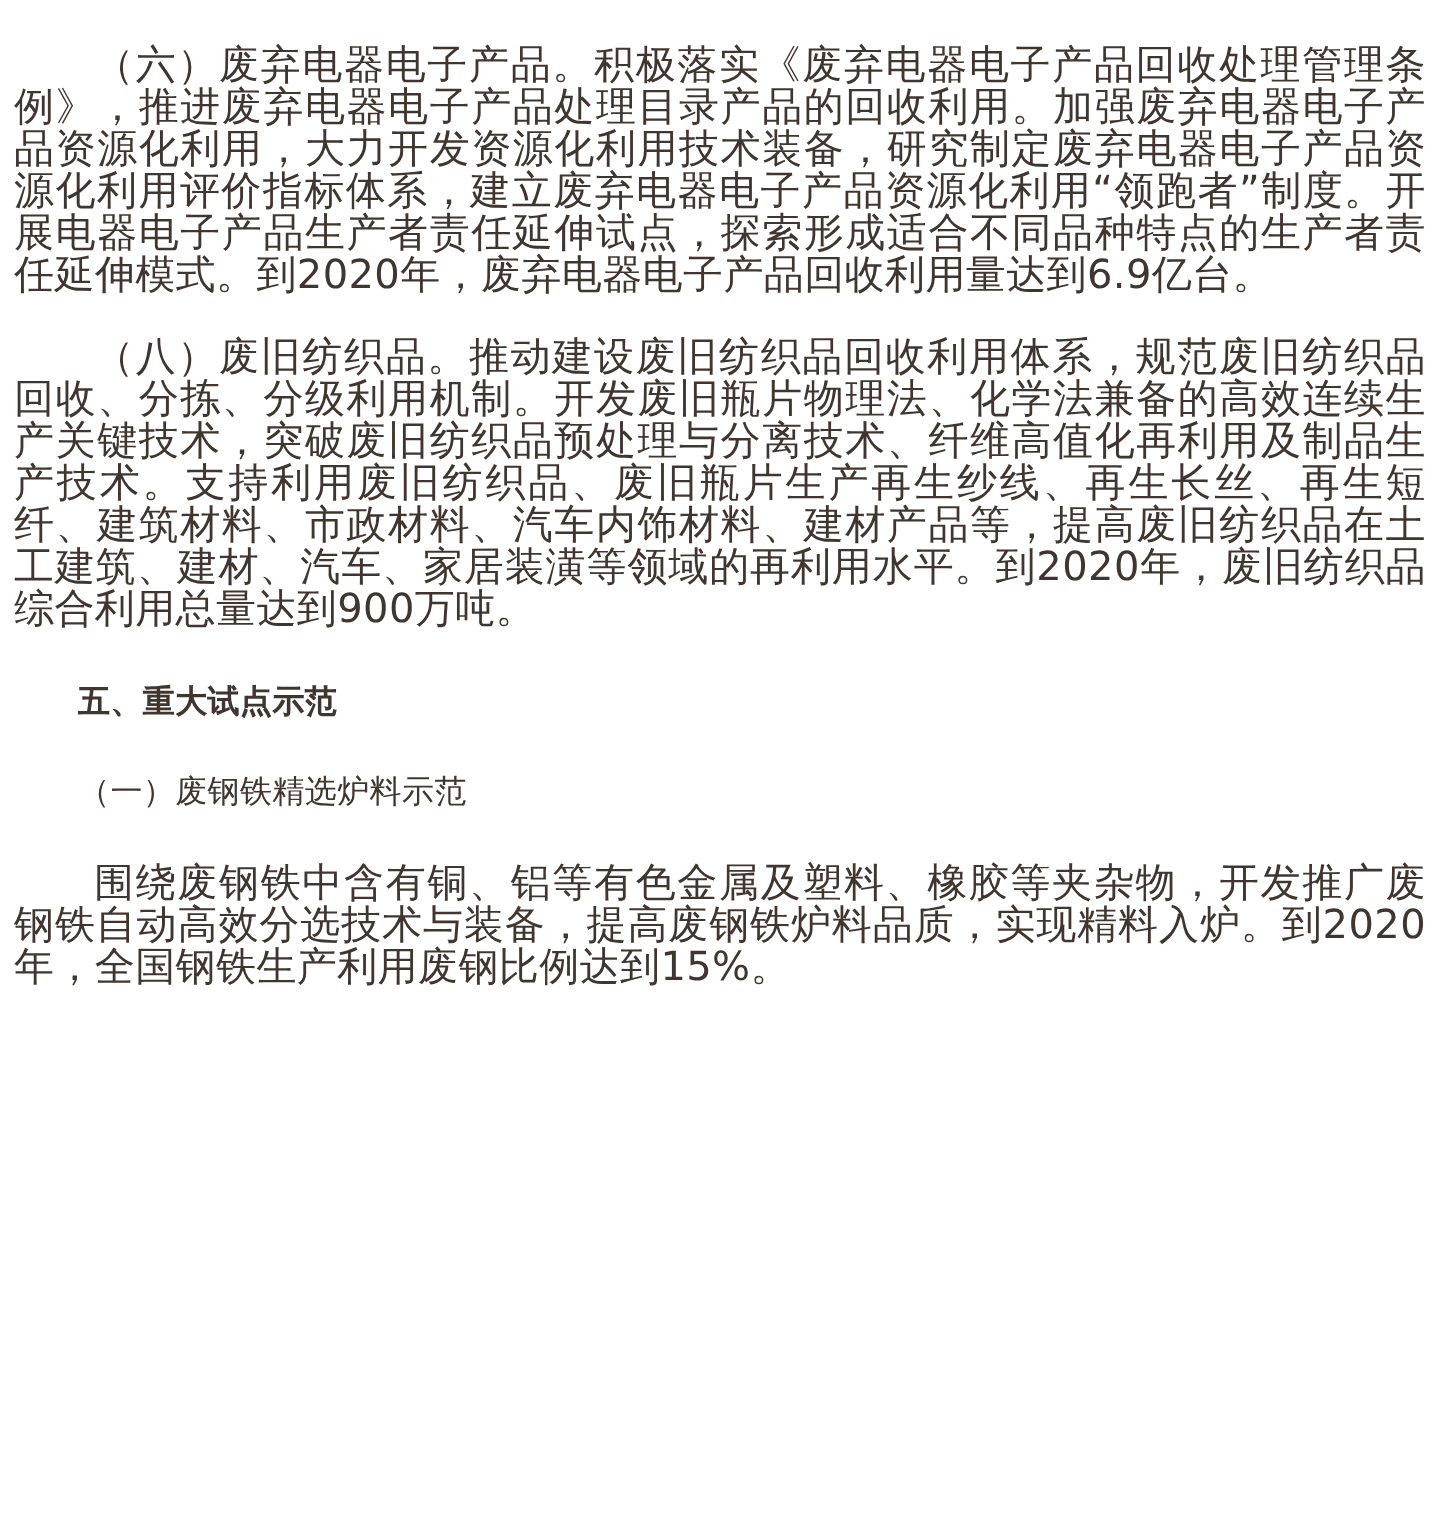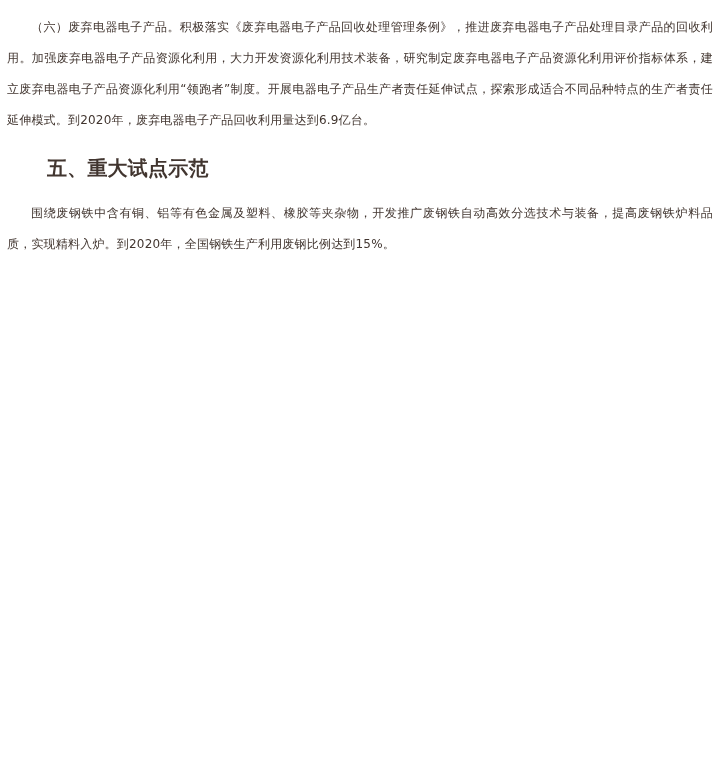--- a/index.html
+++ b/index.html
@@ -11,30 +11,30 @@
     width: 720px;
     min-height: 763px;
     box-sizing: border-box;
     background: #ffffff;
     padding: 2px 7px 10px 7px;
     font-family: "DejaVu Sans", sans-serif;
     color: #41352f;
     overflow: hidden;
   }
   .para {
-    font-size: 12px;
-    line-height: 31px;
-    margin: 10px 0;
+    font-size: 20px;
+    line-height: 21px;
+    margin: 20px 0;
     text-indent: 2em;
     text-align: justify;
     font-weight: normal;
     letter-spacing: 0.2px;
   }
   .heading {
-    font-size: 20px;
+    font-size: 16px;
     line-height: 31px;
     margin: 17px 0 14px 0;
     text-indent: 2em;
     font-weight: bold;
     letter-spacing: 0.2px;
   }
   .subheading {
     font-size: 16px;
     line-height: 31px;
     margin: 14px 0;
@@ -43,19 +43,21 @@
     letter-spacing: 0.2px;
   }
 </style>
 </head>
 <body>
 
 <div class="page">
   <p class="para">（六）废弃电器电子产品。积极落实《废弃电器电子产品回收处理管理条例》，推进废弃电器电子产品处理目录产品的回收利用。加强废弃电器电子产品资源化利用，大力开发资源化利用技术装备，研究制定废弃电器电子产品资源化利用评价指标体系，建立废弃电器电子产品资源化利用“领跑者”制度。开展电器电子产品生产者责任延伸试点，探索形成适合不同品种特点的生产者责任延伸模式。到2020年，废弃电器电子产品回收利用量达到6.9亿台。</p>
 
 
+  <p class="para">（八）废旧纺织品。推动建设废旧纺织品回收利用体系，规范废旧纺织品回收、分拣、分级利用机制。开发废旧瓶片物理法、化学法兼备的高效连续生产关键技术，突破废旧纺织品预处理与分离技术、纤维高值化再利用及制品生产技术。支持利用废旧纺织品、废旧瓶片生产再生纱线、再生长丝、再生短纤、建筑材料、市政材料、汽车内饰材料、建材产品等，提高废旧纺织品在土工建筑、建材、汽车、家居装潢等领域的再利用水平。到2020年，废旧纺织品综合利用总量达到900万吨。</p>
 
   <h3 class="heading">五、重大试点示范</h3>
 
+  <p class="subheading">（一）废钢铁精选炉料示范</p>
 
   <p class="para">围绕废钢铁中含有铜、铝等有色金属及塑料、橡胶等夹杂物，开发推广废钢铁自动高效分选技术与装备，提高废钢铁炉料品质，实现精料入炉。到2020年，全国钢铁生产利用废钢比例达到15%。</p>
 
 </div>
 
 </body></html>

